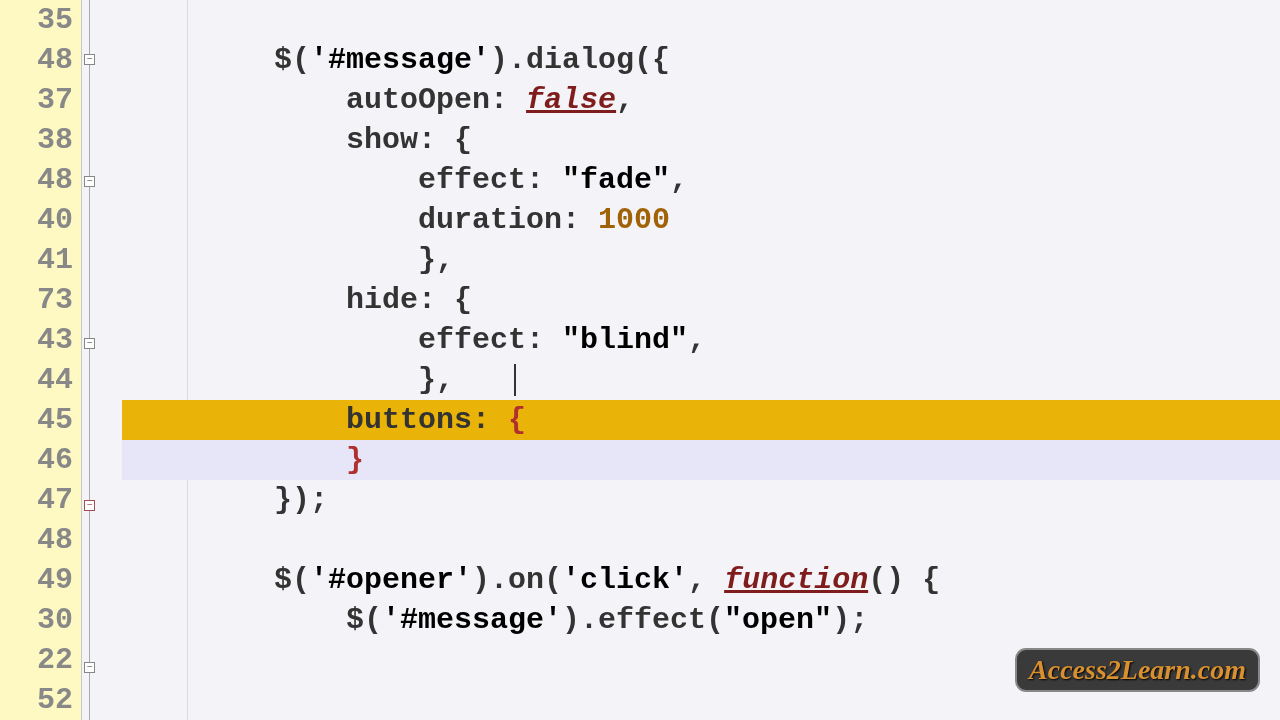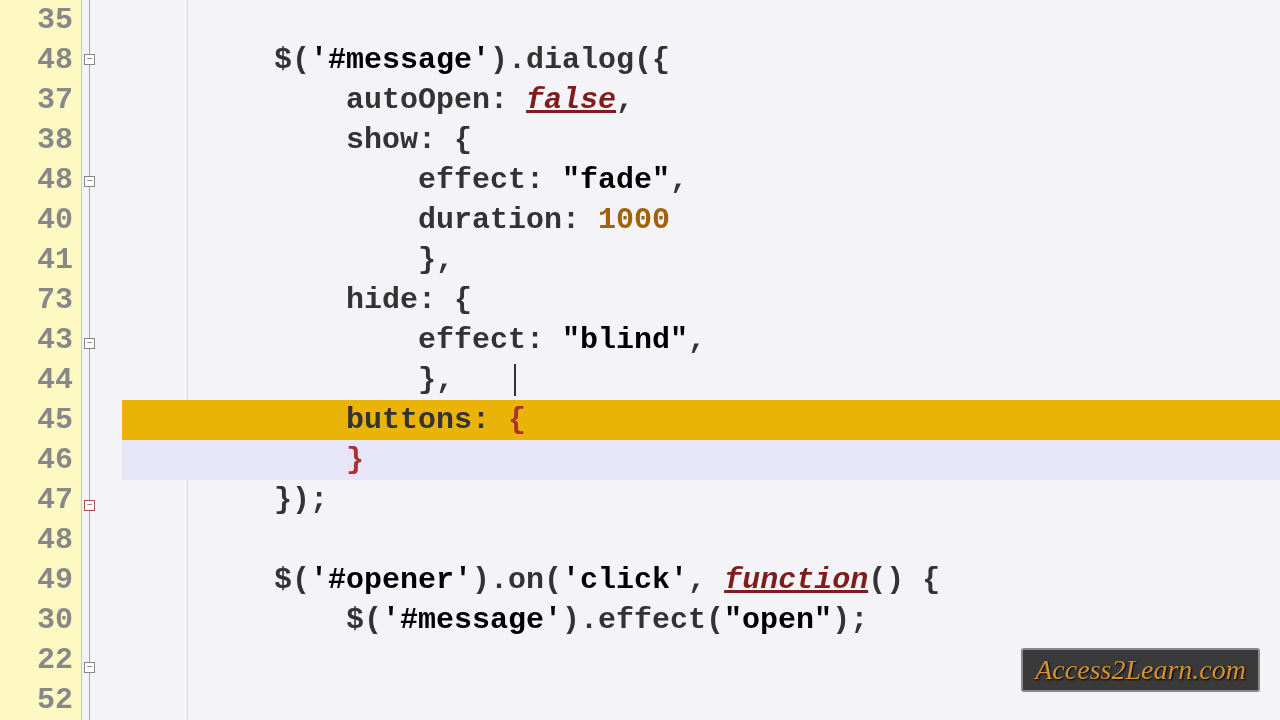--- a/index.html
+++ b/index.html
@@ -100,25 +100,25 @@
       background: #333;
       vertical-align: middle;
       margin-left: 60px;
     }
     .watermark {
       position: absolute;
       bottom: 28px;
       right: 20px;
       background: #3a3a3a;
       border: 2px solid #888;
-      border-radius: 3px;
+      border-radius: 11px;
       padding: 4px 12px;
       font-family: Georgia, serif;
       font-size: 28px;
-      font-weight: normal;
+      font-weight: bold;
       font-style: italic;
       color: #d89030;
       text-shadow: 1px 1px 2px #000;
     }
   </style>
 </head>
 <body>
 
 <div class="editor">
   <div class="gutter">

